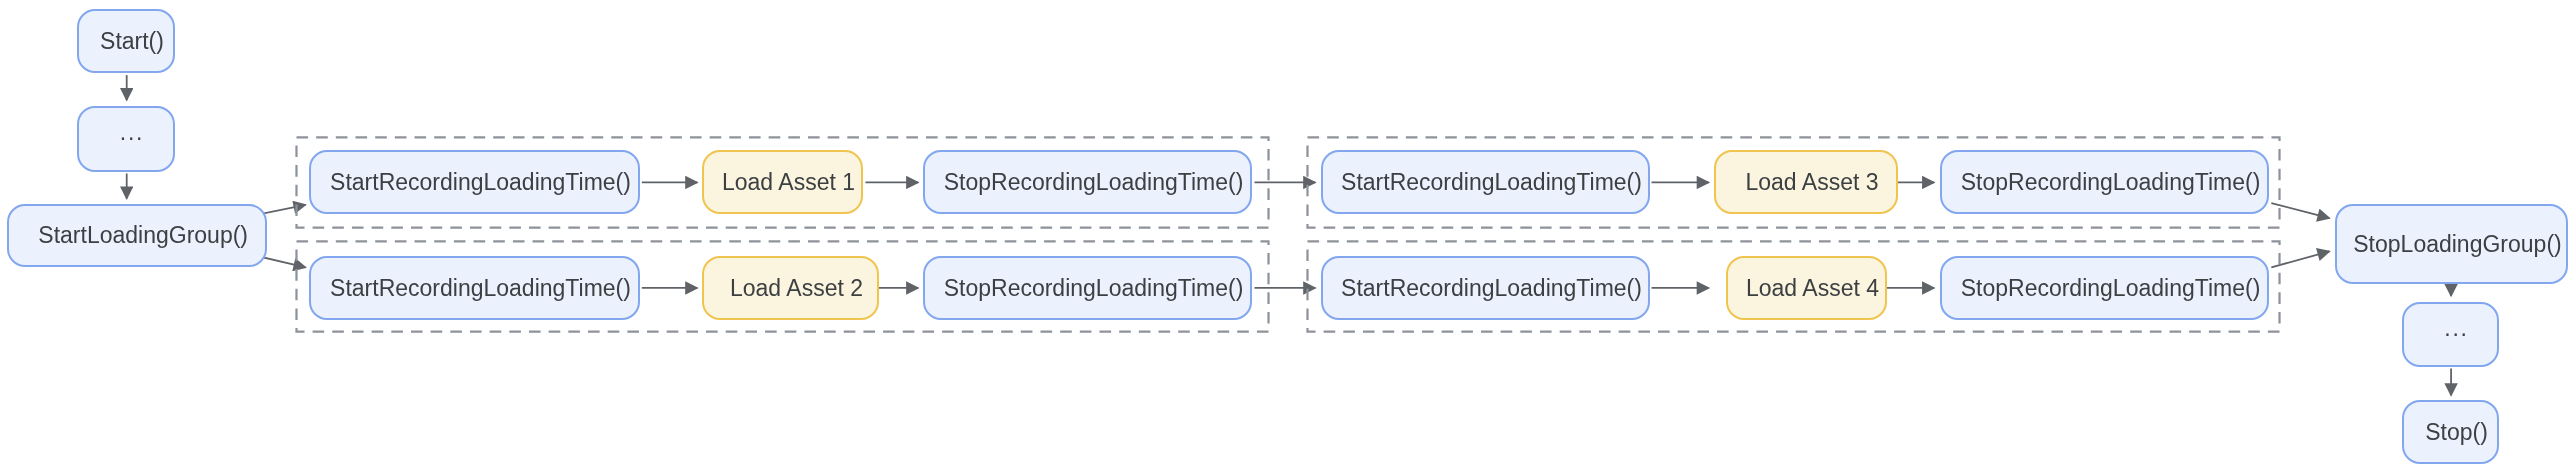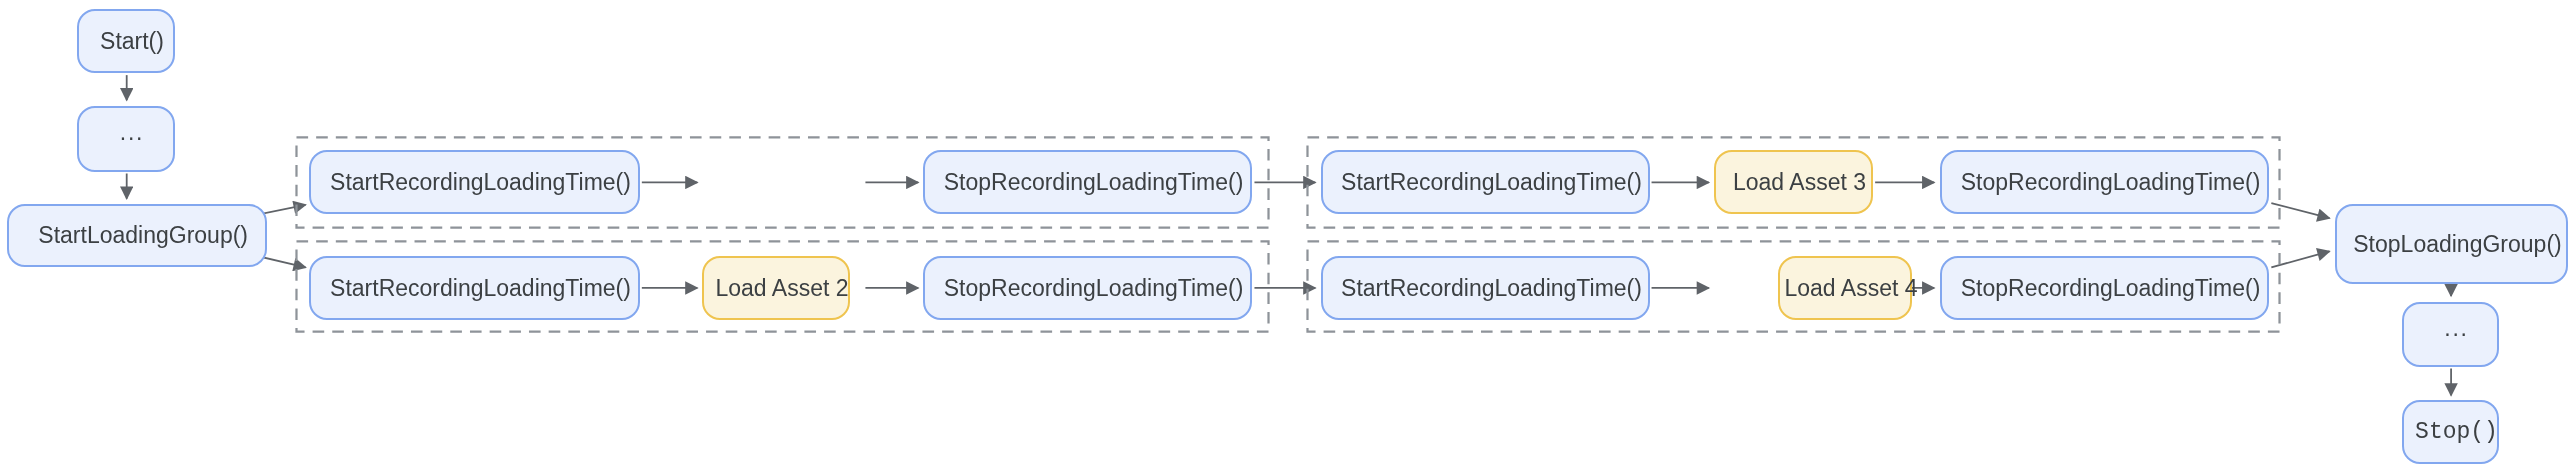--- a/index.html
+++ b/index.html
@@ -120,32 +120,33 @@
   </svg>
   <svg class="group" style="left:1306px; top:240px;" width="975" height="93" viewBox="0 0 1090 104">
     <rect x="1.5" y="1.5" width="1087" height="101"></rect>
   </svg>
 
   <div class="node blue" style="left:77px; top:9px; width:98px; height:64px;">Start()</div>
   <div class="node blue dots" style="left:77px; top:106px; width:98px; height:66px;">...</div>
   <div class="node blue" style="left:7.2px; top:204px; width:260px; height:63px;">StartLoadingGroup()</div>
 
   <div class="node blue" style="left:309px; top:150px; width:331px; height:64px;">StartRecordingLoadingTime()</div>
+  <div class="node yellow" style="left:702px; top:150px; width:161px; height:64px;">Load Asset 1</div>
   <div class="node blue" style="left:923px; top:150px; width:329px; height:64px;">StopRecordingLoadingTime()</div>
 
   <div class="node blue" style="left:309px; top:256px; width:331px; height:64px;">StartRecordingLoadingTime()</div>
-  <div class="node yellow" style="left:702px; top:256px; width:148px; height:64px;">Load Asset 2</div>
+  <div class="node yellow" style="left:702px; top:256px; width:177px; height:64px;">Load Asset 2</div>
   <div class="node blue" style="left:923px; top:256px; width:329px; height:64px;">StopRecordingLoadingTime()</div>
 
   <div class="node blue" style="left:1321px; top:150px; width:329px; height:64px;">StartRecordingLoadingTime()</div>
-  <div class="node yellow" style="left:1714px; top:150px; width:159px; height:64px;">Load Asset 3</div>
+  <div class="node yellow" style="left:1714px; top:150px; width:184px; height:64px;">Load Asset 3</div>
   <div class="node blue" style="left:1940px; top:150px; width:329px; height:64px;">StopRecordingLoadingTime()</div>
 
   <div class="node blue" style="left:1321px; top:256px; width:329px; height:64px;">StartRecordingLoadingTime()</div>
-  <div class="node yellow" style="left:1778px; top:256px; width:134px; height:64px;">Load Asset 4</div>
+  <div class="node yellow" style="left:1726px; top:256px; width:161px; height:64px;">Load Asset 4</div>
   <div class="node blue" style="left:1940px; top:256px; width:329px; height:64px;">StopRecordingLoadingTime()</div>
 
   <div class="node blue" style="left:2335px; top:204px; width:233px; height:80px;">StopLoadingGroup()</div>
   <div class="node blue dots" style="left:2402px; top:302px; width:97px; height:65px;">...</div>
-  <div class="node blue" style="left:2402px; top:400px; width:97px; height:64px;font-family:Liberation Mono, monospace;">Stop()</div>
+  <div class="node blue" style="left:2402px; top:400px; width:97px; height:64px;">Stop()</div>
 
 </div>
 
 
 </body></html>

